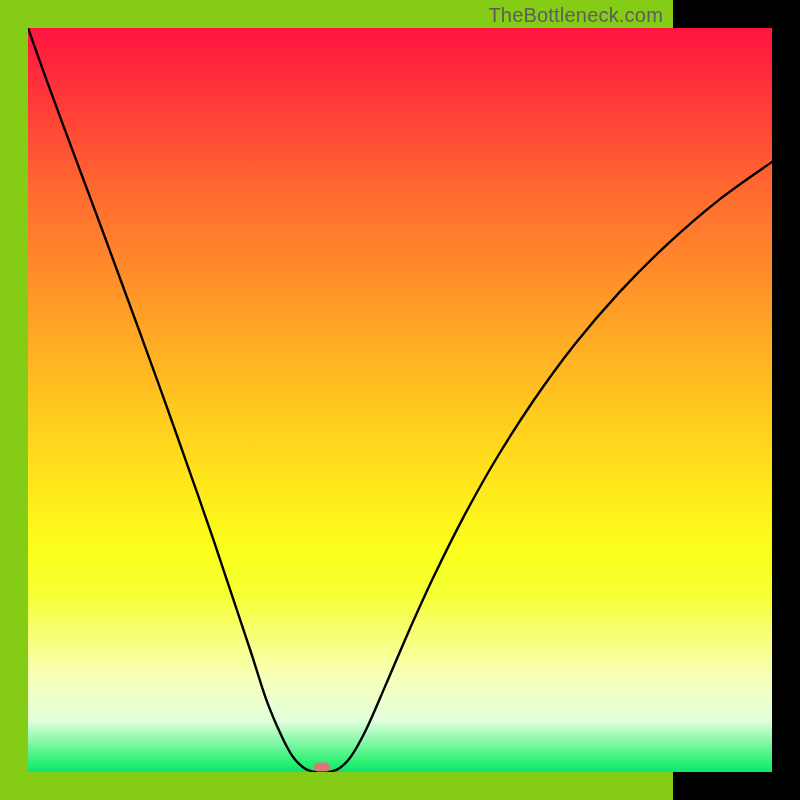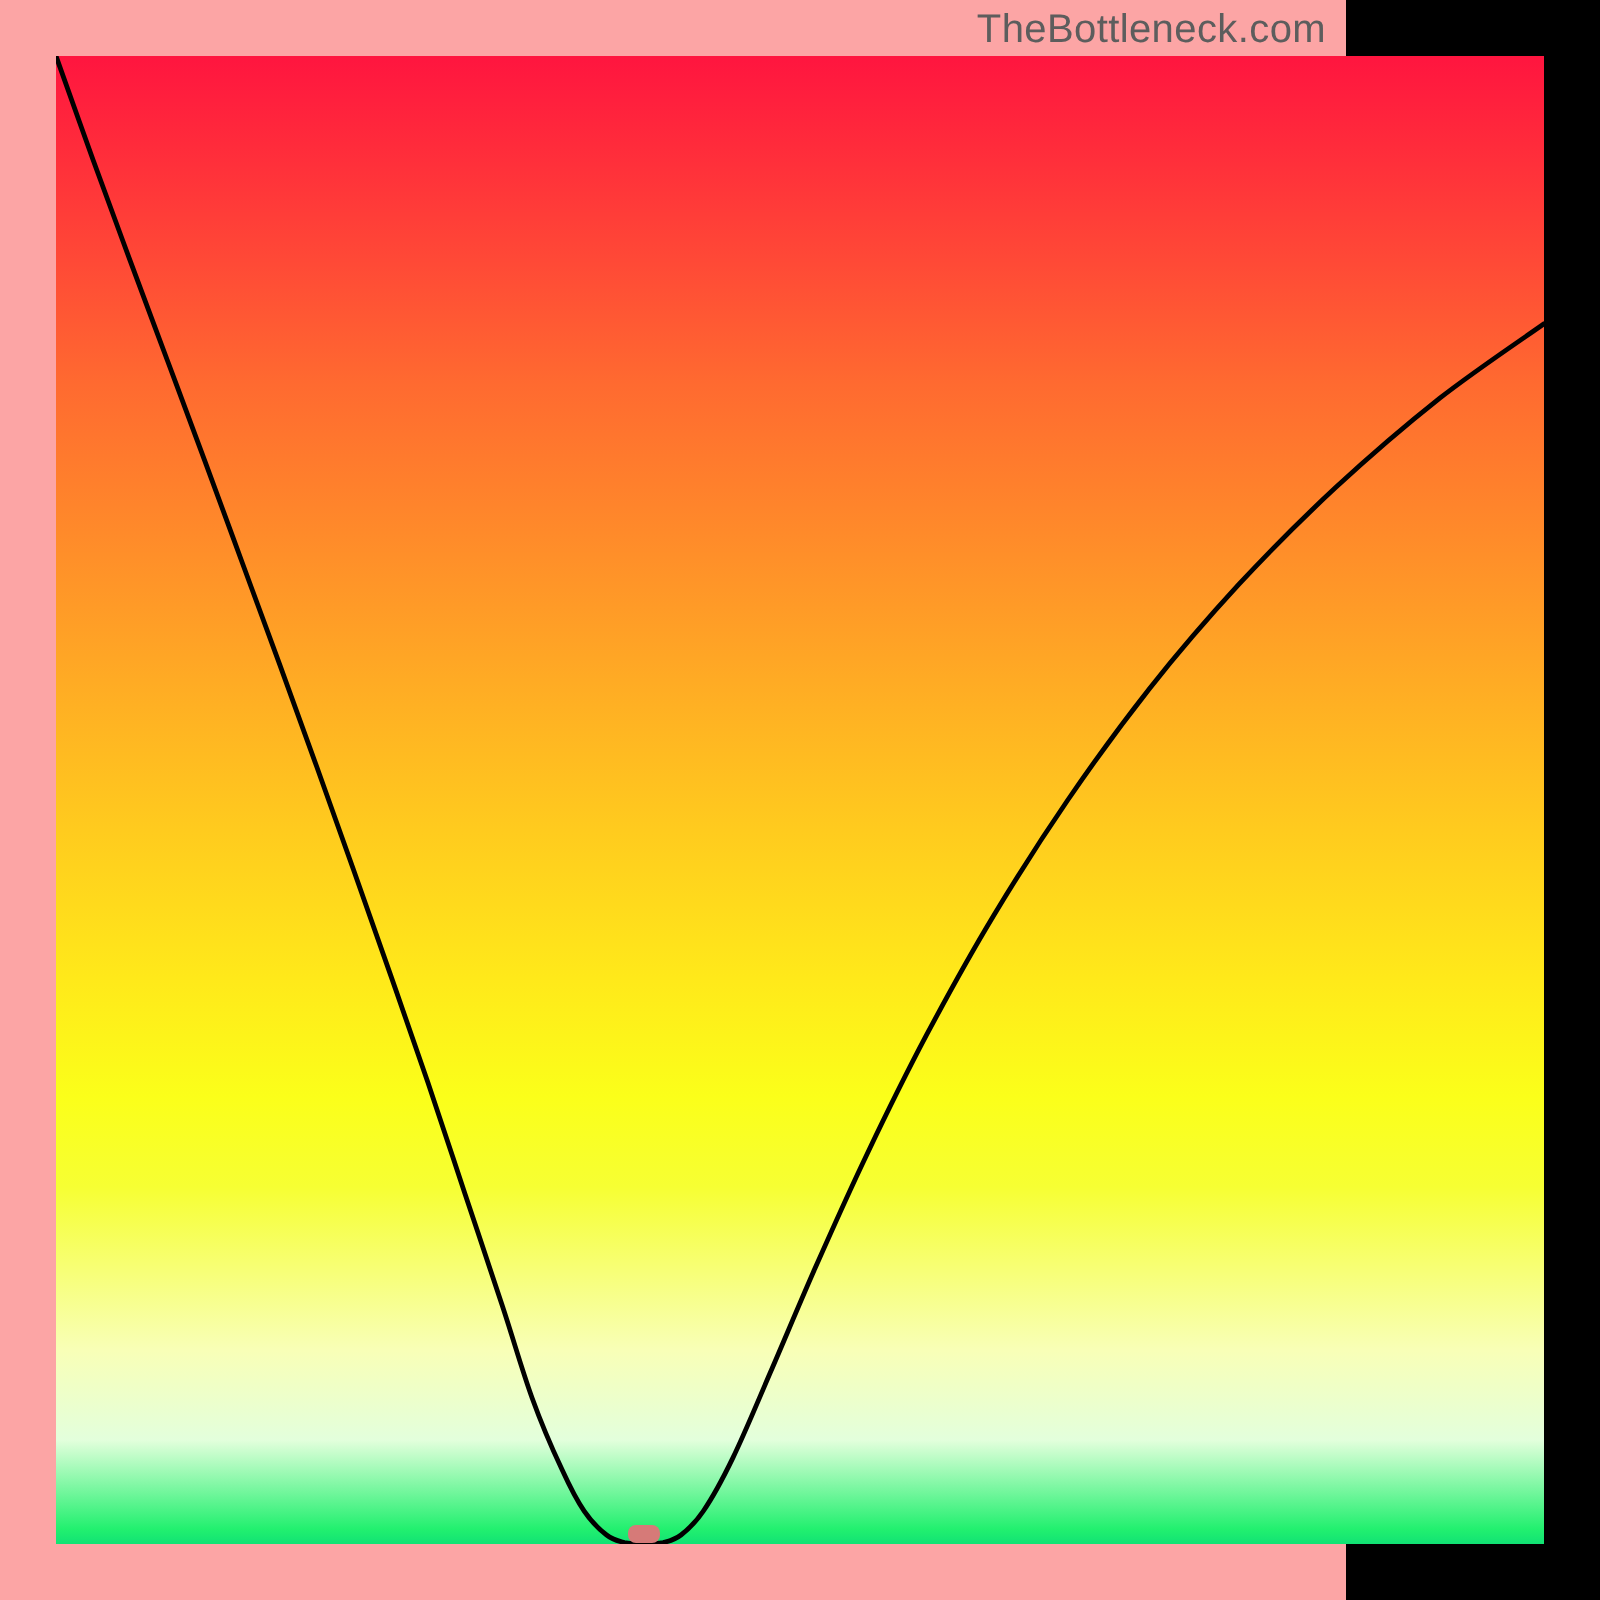--- a/index.html
+++ b/index.html
@@ -9,21 +9,21 @@
     background: #000;
     position: relative;
     font-family: Arial, Helvetica, sans-serif;
   }
   .frame {
     position: absolute;
     top: 0;
     left: 0;
     width: 673px;
     height: 800px;
-    background: #fca5a5;
+    background: #84cc16;
     text-align: right;
   }
   .plot-area {
     position: absolute;
     left: 28px;
     top: 28px;
     width: 744px;
     height: 744px;
     overflow: hidden;
   }

